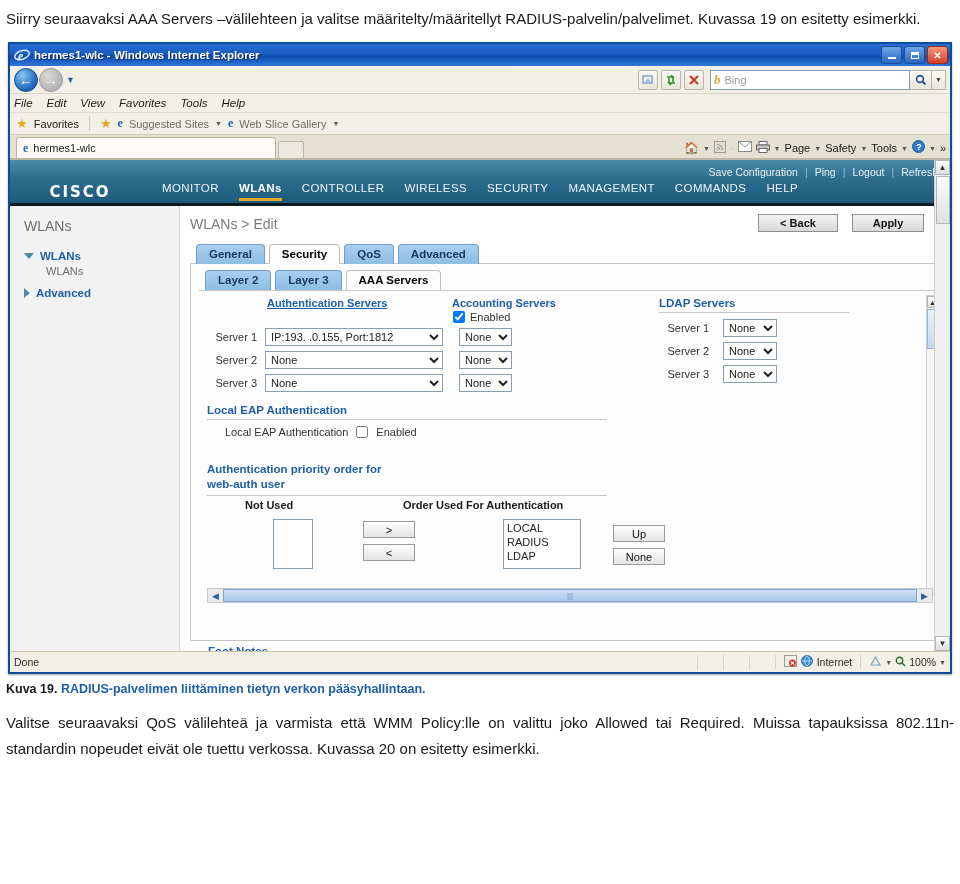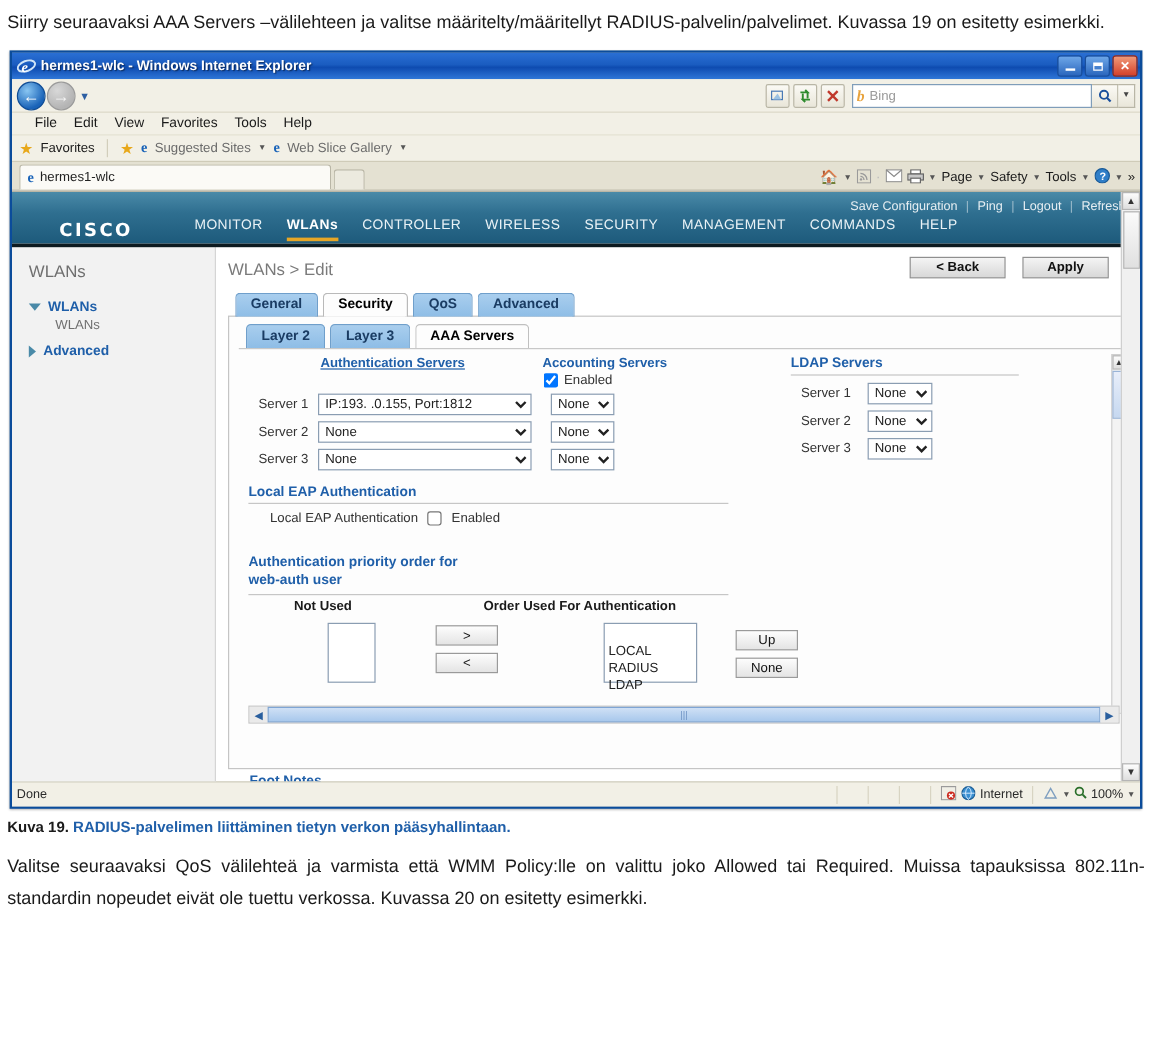--- a/index.html
+++ b/index.html
@@ -114,23 +114,24 @@
   .search-caret {
     width: 14px; height: 20px; border:1px solid #b9b6a6; border-left:none;
     background: linear-gradient(to bottom,#fbfaf5,#e9e6d9);
     display:flex;align-items:center;justify-content:center; font-size:7px; color:#444;
   }
 
   
   .menubar {
     height: 19px; background: #f2f0e6;
     display: flex; align-items: center;
-    padding-left: 19px; gap: 14px;
+    padding-left: 4px; gap: 14px;
     font-size: 11.5px; color: #1a1a1a;
     border-bottom: 1px solid #e2dfd0;
+    font-style: italic;
   }
 
   
   .favbar {
     height: 22px; background: #f2f0e6;
     display: flex; align-items: center;
     padding-left: 6px; gap: 6px;
     font-size: 11px; color: #6b6b6b;
     border-bottom: 1px solid #cfcbb8;
   }
@@ -279,21 +280,21 @@
   .chk-row { display:flex; align-items:center; gap:5px; font-size:11px; color:#333; margin: 2px 0 5px 246px;}
   input[type=checkbox] { margin:0; width:12px; height:12px; }
 
   .eap-row { display:flex; align-items:center; gap:8px; font-size:11px; color:#333; margin-left: 18px; }
   .prio-heads { display:flex; font-size: 11px; font-weight:bold; color:#1a1a1a; }
   .ph-notused { width: 196px; padding-left: 38px; }
   .listbox {
     width: 40px; height: 50px; border:1px solid #8a9db2; background:#fff;
   }
   .listbox.order {
-    width: 78px; font-size: 11px; color:#222; padding: 16px 3px; line-height: 14px;
+    width: 78px; font-size: 11px; color:#222; padding: 1px 3px; line-height: 14px;
   }
   .mini-btn {
     width: 52px; height: 17px; font-size: 11px;
     border:1px solid #9a9a9a; background: linear-gradient(to bottom,#fdfdfd,#e4e4e4);
     display:flex;align-items:center;justify-content:center; color:#111;
   }
   .btn-col { display:flex; flex-direction:column; gap:6px; }
 
   .hscroll {
     position:absolute; left: 8px; right: 8px; bottom: 6px; height: 15px;

